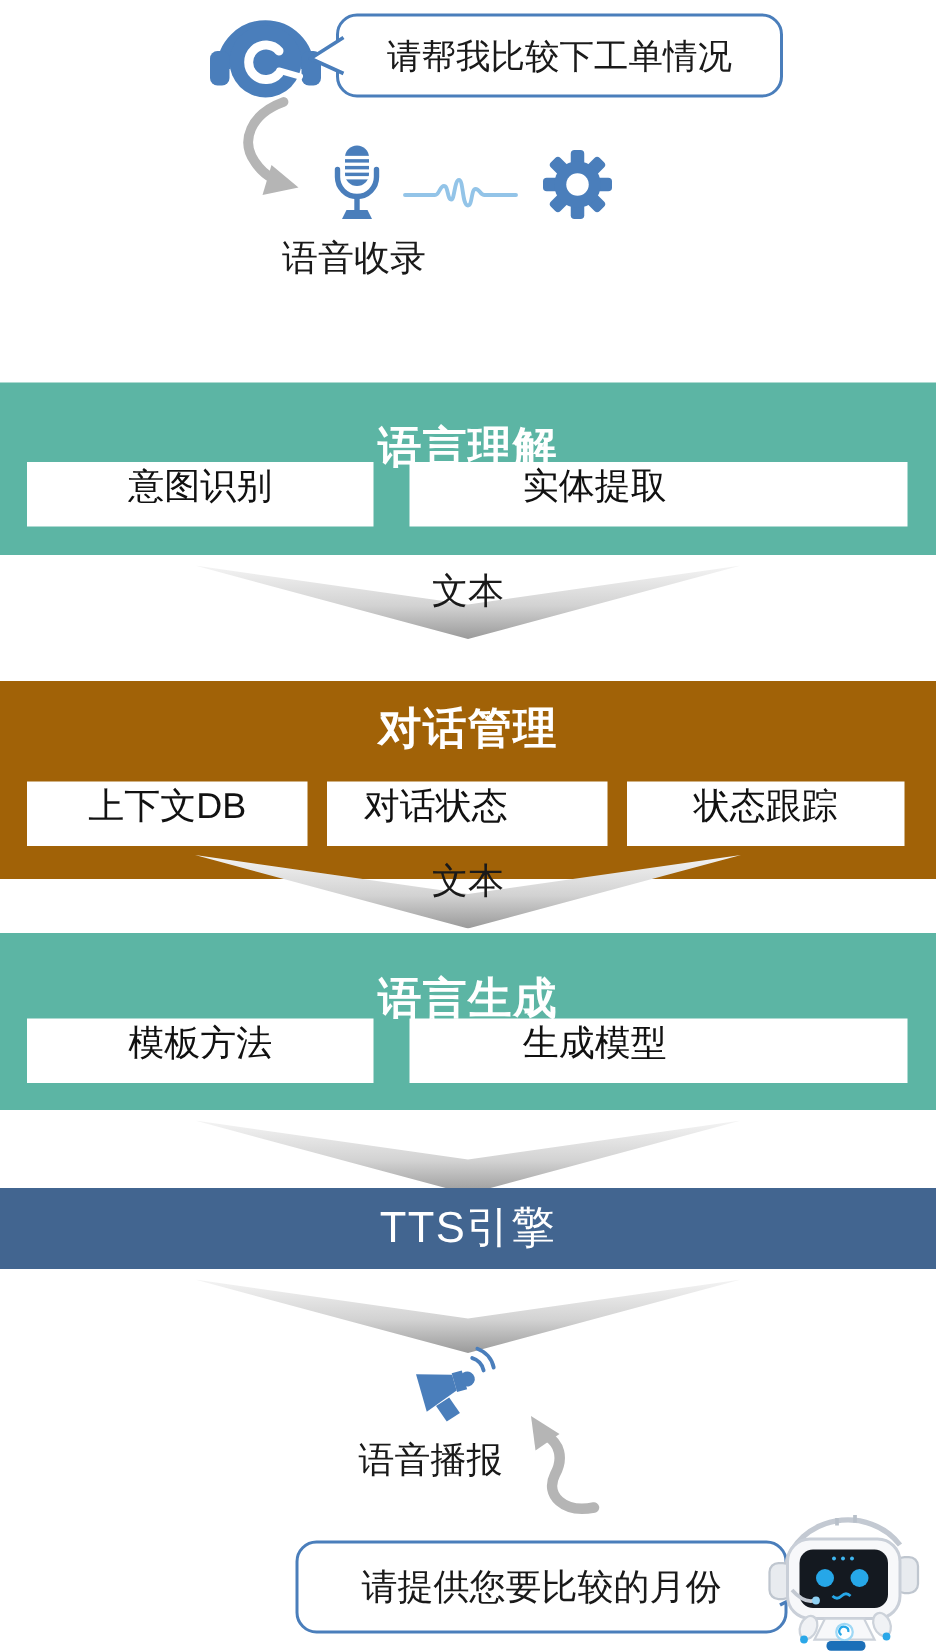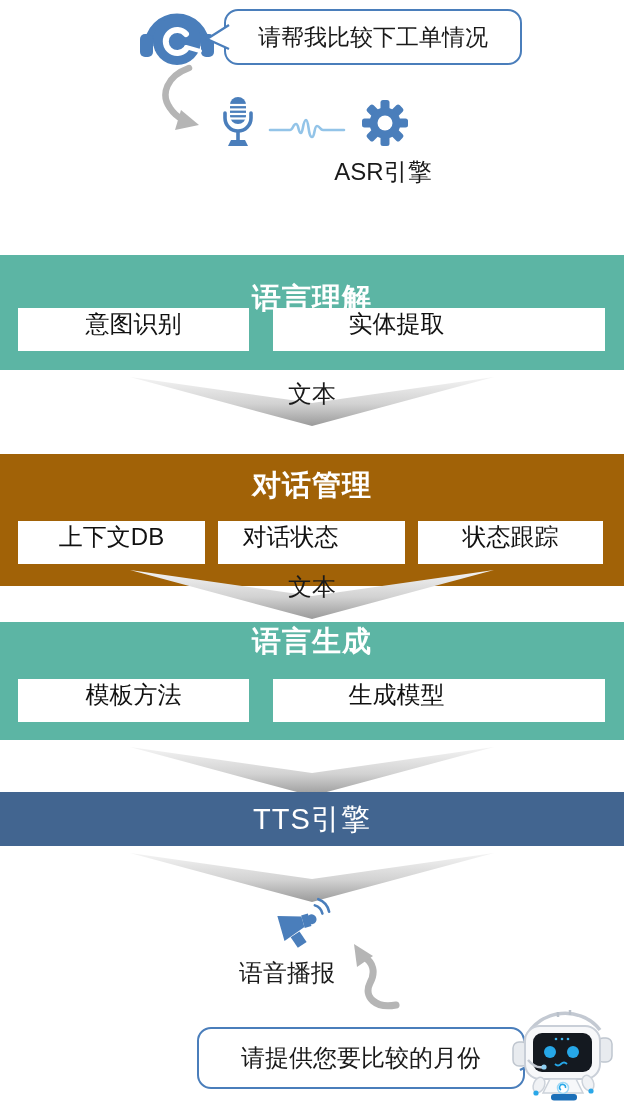--- a/index.html
+++ b/index.html
@@ -97,21 +97,21 @@
         <rect x="20.5" y="2" width="9" height="46" rx="2.5"></rect>
         <rect x="20.5" y="2" width="9" height="46" rx="2.5" transform="rotate(45 25 25)"></rect>
         <rect x="20.5" y="2" width="9" height="46" rx="2.5" transform="rotate(90 25 25)"></rect>
         <rect x="20.5" y="2" width="9" height="46" rx="2.5" transform="rotate(135 25 25)"></rect>
         <circle cx="25" cy="25" r="15.5"></circle>
       </g>
       <circle cx="25" cy="25" r="7.5" fill="#fff"></circle>
     </svg>
   </div>
 
-  <div class="lbl" style="left:313px;top:156px;width:140px;font-size:24px">ASR引擎</div>
+  <div class="lbl" style="left:166px;top:156px;width:140px;font-size:24px">语音收录</div>
 
   <div class="block" style="top:255px;height:115px;background:#5cb5a4">
     <div class="title" style="padding-top:24px">语言理解</div>
     <div class="wbox" style="left:18px;top:53px;width:231px">
         <span>意图识别</span>
       </div>
     <div class="wbox" style="left:273px;top:53px;width:332px;padding-right:0">
         <span style="margin-right:85px">实体提取</span>
       </div>
   </div>
@@ -137,21 +137,21 @@
   </div>
 
   <div class="chev" style="top:570px">
     <svg width="364" height="49" viewBox="0 0 364 49">
       <polygon points="0,0 182,26 364,0 182,49" fill="url(#chevGrad)"></polygon>
     </svg>
     <div class="txt">文本</div>
   </div>
 
   <div class="block" style="top:622px;height:118px;background:#5cb5a4">
-    <div class="title" style="padding-top:0">语言生成</div>
+    <div class="title" style="padding-top:24px">语言生成</div>
     <div class="wbox" style="left:18px;top:57px;width:231px">
         <span>模板方法</span>
       </div>
     <div class="wbox" style="left:273px;top:57px;width:332px">
         <span style="margin-right:85px">生成模型</span>
       </div>
   </div>
 
   <div class="chev" style="top:747px">
     <svg width="364" height="49" viewBox="0 0 364 49">

